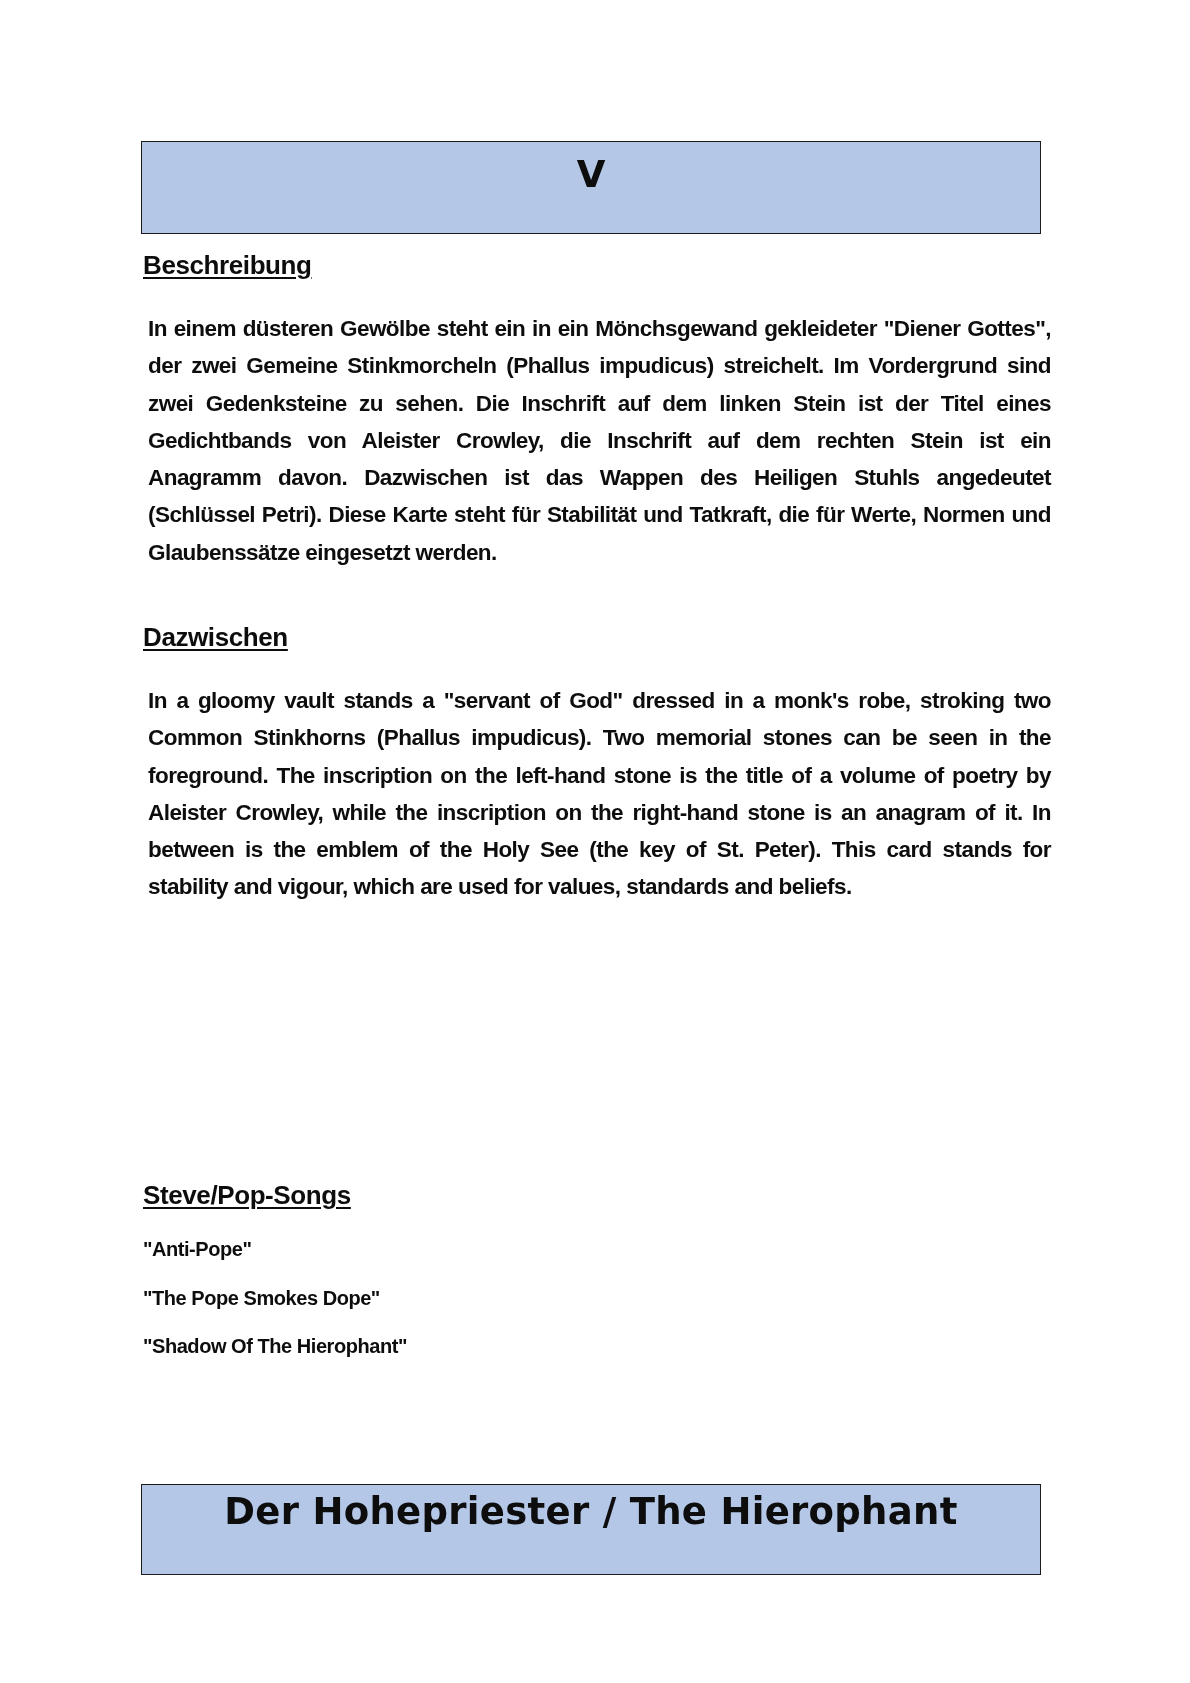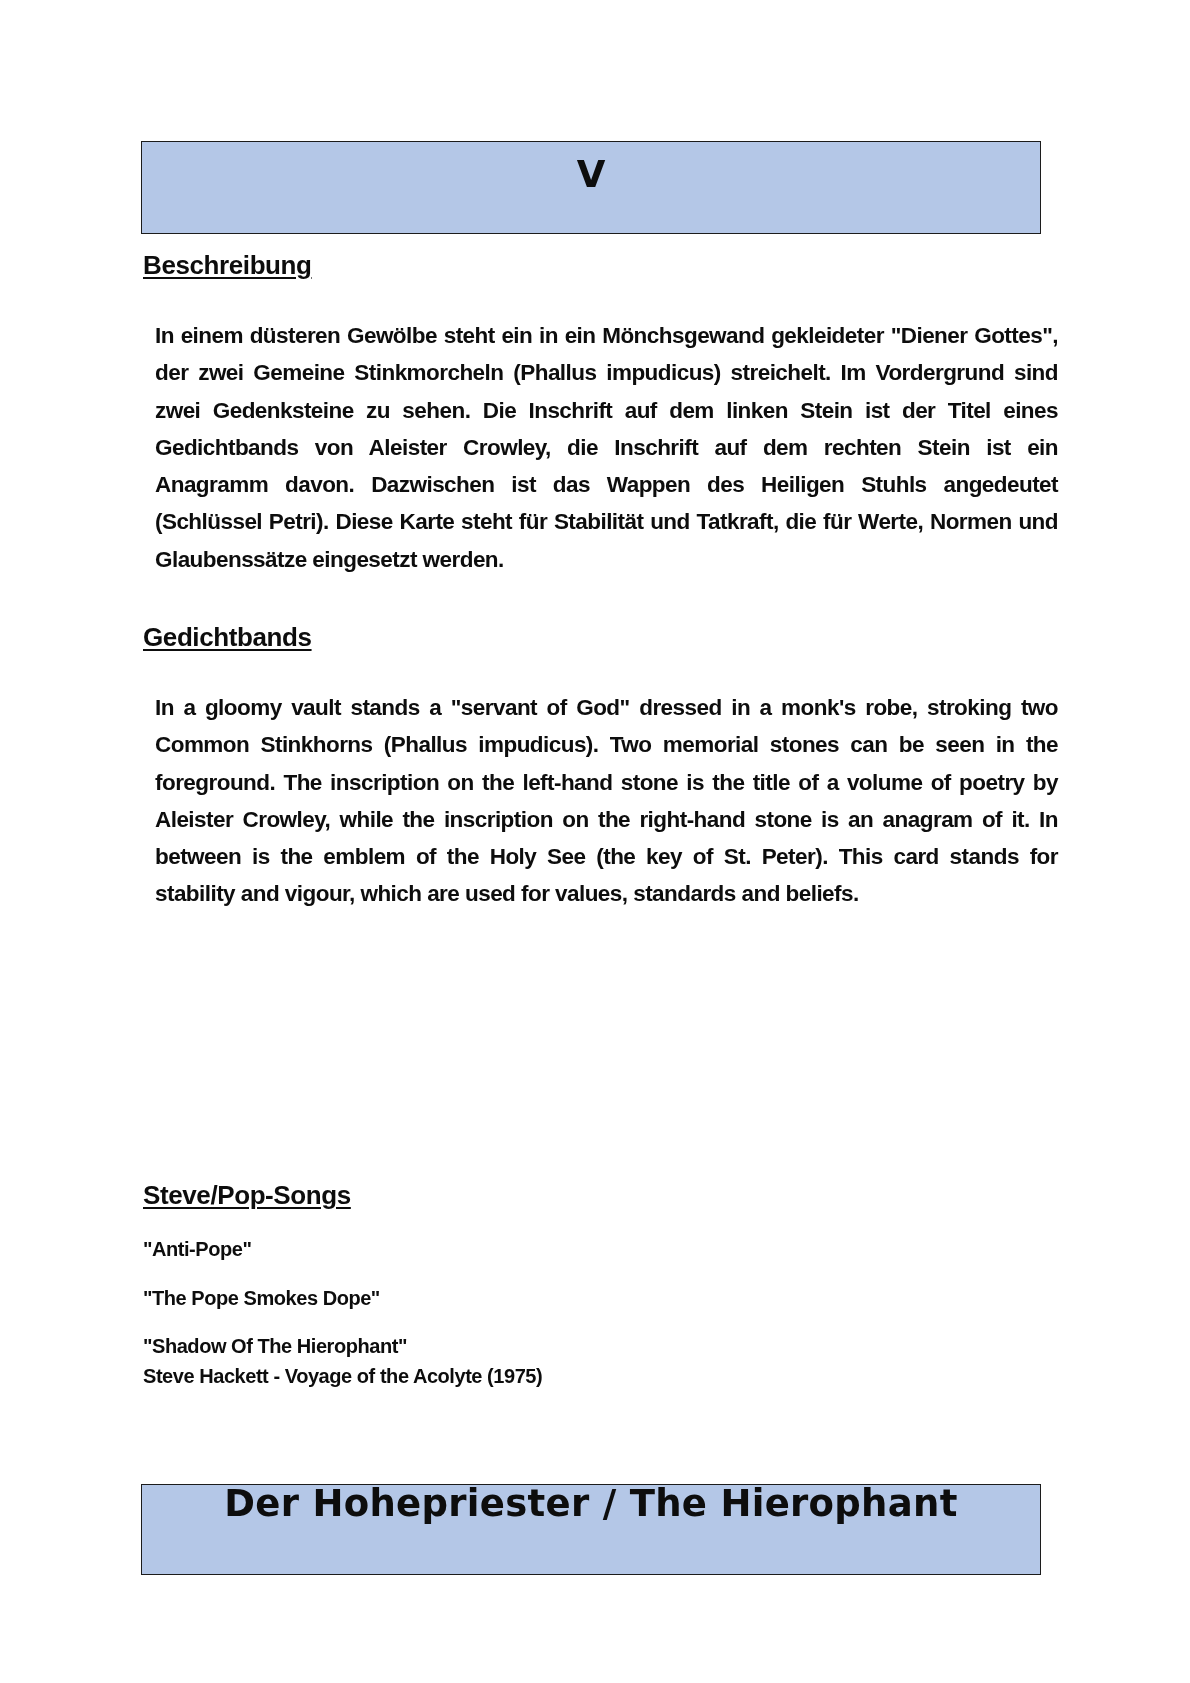--- a/index.html
+++ b/index.html
@@ -37,39 +37,39 @@
     margin-top: 14px;
   }
   .bottom-box {
     top: 1484px;
     height: 91px;
   }
   .bottom-box .card-name {
     display: block;
     font-size: 37px;
     line-height: 1;
-    margin-top: 0;
+    margin-top: 8px;
     letter-spacing: 0.3px;
   }
   .section-heading {
     position: absolute;
     left: 143px;
     font-size: 26px;
     font-weight: bold;
     text-decoration: underline;
     text-underline-offset: 3px;
     text-decoration-thickness: 2px;
     font-family: "Liberation Sans", sans-serif;
     letter-spacing: -0.4px;
   }
   .para {
     position: absolute;
     left: 143px;
     width: 903px;
-    margin: 12px;
+    margin: 5px;
     font-size: 22.5px;
     font-weight: bold;
     line-height: 37.3px;
     text-align: justify;
     font-family: "Liberation Sans", sans-serif;
     letter-spacing: -0.55px;
     word-spacing: 0px;
   }
   .songs {
     position: absolute;
@@ -94,32 +94,31 @@
 </head>
 <body>
 
 <div class="title-box top-box">
   <span class="numeral">V</span>
 </div>
 
 <div class="section-heading" style="top:250px;">Beschreibung</div>
 <p class="para" style="top:305px;">In einem düsteren Gewölbe steht ein in ein Mönchsgewand gekleideter "Diener Gottes", der zwei Gemeine Stinkmorcheln (Phallus impudicus) streichelt. Im Vordergrund sind zwei Gedenksteine zu sehen. Die Inschrift auf dem linken Stein ist der Titel eines Gedichtbands von Aleister Crowley, die Inschrift auf dem rechten Stein ist ein Anagramm davon. Dazwischen ist das Wappen des Heiligen Stuhls angedeutet (Schlüssel Petri). Diese Karte steht für Stabilität und Tatkraft, die für Werte, Normen und Glaubenssätze eingesetzt werden.</p>
 
-<div class="section-heading" style="top:622px;">Gedichtbands</div>
+<div class="section-heading" style="top:622px;">Dazwischen</div>
 <p class="para" style="top:677px;">In a gloomy vault stands a "servant of God" dressed in a monk's robe, stroking two Common Stinkhorns (Phallus impudicus). Two memorial stones can be seen in the foreground. The inscription on the left-hand stone is the title of a volume of poetry by Aleister Crowley, while the inscription on the right-hand stone is an anagram of it. In between is the emblem of the Holy See (the key of St. Peter). This card stands for stability and vigour, which are used for values, standards and beliefs.</p>
 
 <div class="section-heading" style="top:1180px;">Steve/Pop-Songs</div>
 <ul class="songs">
   <li class="song">
     <span>"Anti-Pope"</span>
   </li>
   <li class="song">
     <span>"The Pope Smokes Dope"</span>
   </li>
   <li class="song">
     <span>"Shadow Of The Hierophant"</span>
-    <span>Steve Hackett - Voyage of the Acolyte (1975)</span>
   </li>
 </ul>
 
 <div class="title-box bottom-box">
   <span class="card-name">Der Hohepriester / The Hierophant</span>
 </div>
 
 </body></html>

